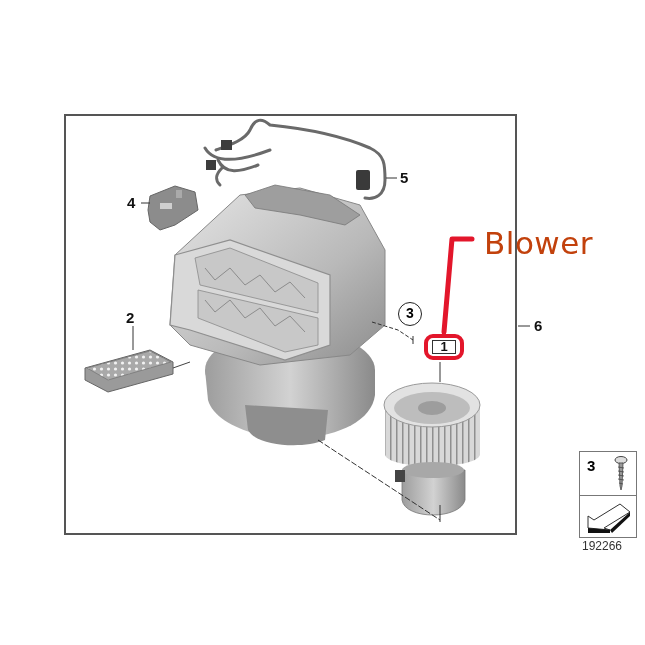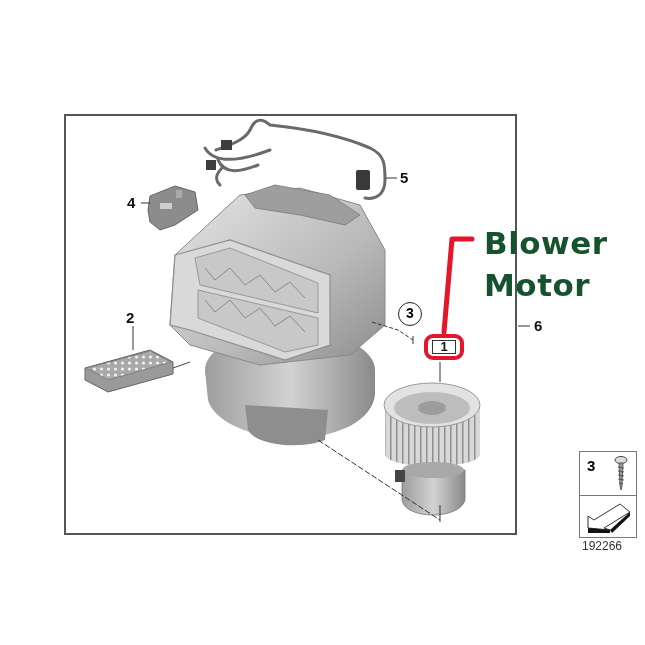--- a/index.html
+++ b/index.html
@@ -1,19 +1,19 @@
 <!DOCTYPE html>
 <html><head>
 <meta charset="utf-8">
 <style>
   html, body { margin: 0; padding: 0; background: #ffffff; }
   body { width: 645px; height: 645px; position: relative; overflow: hidden; font-family: "Liberation Sans", sans-serif; }
   .frame { position: absolute; left: 64px; top: 114px; width: 453px; height: 421px; border: 2px solid #555; box-sizing: border-box; }
   .callout { position: absolute; font-weight: bold; font-size: 15px; color: #111; font-family: "Liberation Sans", sans-serif; }
-  .blower-label { position: absolute; left: 484px; top: 222px; color: #14532d; font-weight: bold; font-size: 31px; line-height: 42px; font-family: "DejaVu Sans", sans-serif; letter-spacing: 0.5px; }
+  .blower-label { position: absolute; left: 484px; top: 222px; color: #c2410c; font-weight: normal; font-size: 31px; line-height: 42px; font-family: "DejaVu Sans", sans-serif; letter-spacing: 0.5px; }
   svg.art { position: absolute; left: 0; top: 0; }
   .legend-box { position: absolute; left: 579px; top: 451px; width: 58px; height: 87px; border: 1px solid #777; box-sizing: border-box; }
   .legend-divider { position: absolute; left: 0; right: 0; top: 43px; border-top: 1px solid #777; }
   .legend-num { position: absolute; left: 7px; top: 5px; font-weight: bold; font-size: 15px; }
   .diagram-id { position: absolute; left: 582px; top: 539px; font-size: 12px; color: #333; }
   .part-num-circle { position: absolute; left: 398px; top: 302px; width: 24px; height: 24px; border: 1.5px solid #222; border-radius: 50%; box-sizing: border-box; text-align: center; font-weight: bold; font-size: 14px; line-height: 21px; }
   .part-num-boxed { position: absolute; left: 424px; top: 334px; width: 40px; height: 26px; border: 4px solid #e3162b; border-radius: 9px; box-sizing: border-box; text-align: center; font-weight: bold; font-size: 13px; line-height: 18px; color: #111; }
   .part-num-boxed span { display: inline-block; border: 1px solid #333; padding: 0 7px; line-height: 12px; }
 </style>
 </head>
@@ -112,21 +112,20 @@
 <div class="callout" style="left:400px; top:169px;">5</div>
 <div class="callout" style="left:534px; top:317px;">6</div>
 
 <div class="part-num-circle">3</div>
 <div class="part-num-boxed">
   <span>1</span>
 </div>
 
 <div class="blower-label">
   <div>Blower</div>
-  <div>Motor</div>
 </div>
 
 <div class="legend-box">
   <div class="legend-num">3</div>
   <svg style="position:absolute; left:34px; top:4px;" width="14" height="36" viewBox="0 0 14 36">
     <ellipse cx="7" cy="4" rx="6" ry="3.5" fill="#ddd" stroke="#444" stroke-width="1"></ellipse>
     <path d="M5 7 L9 7 L8 30 L7 34 L6 30 Z" fill="#999" stroke="#444" stroke-width="0.8"></path>
     <path d="M4 11 L10 12 M4 15 L10 16 M4 19 L10 20 M4 23 L10 24 M5 27 L9 28" stroke="#444" stroke-width="0.8"></path>
   </svg>
   <div class="legend-divider"></div>

